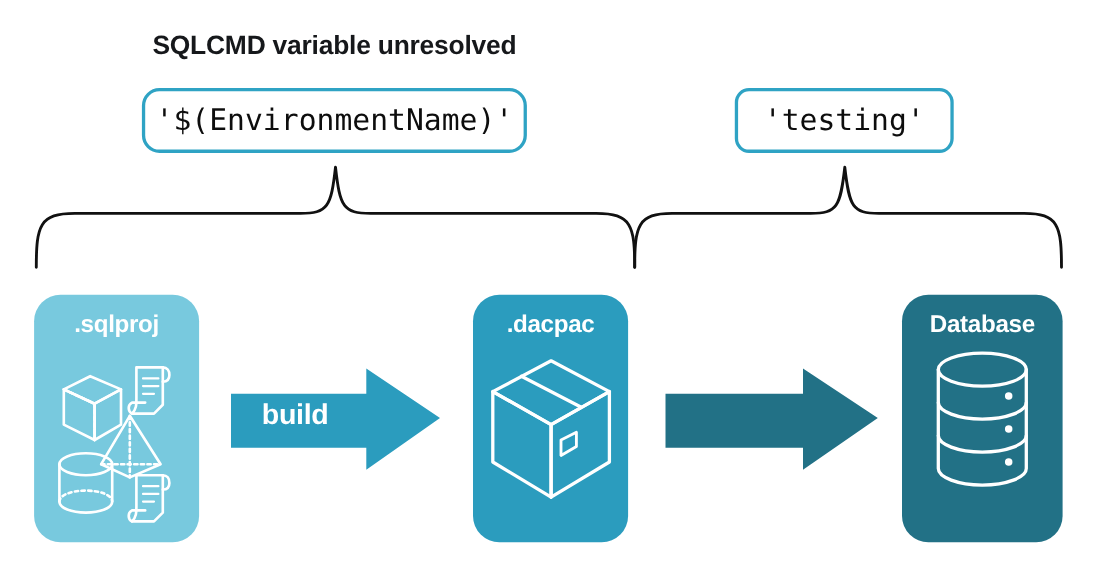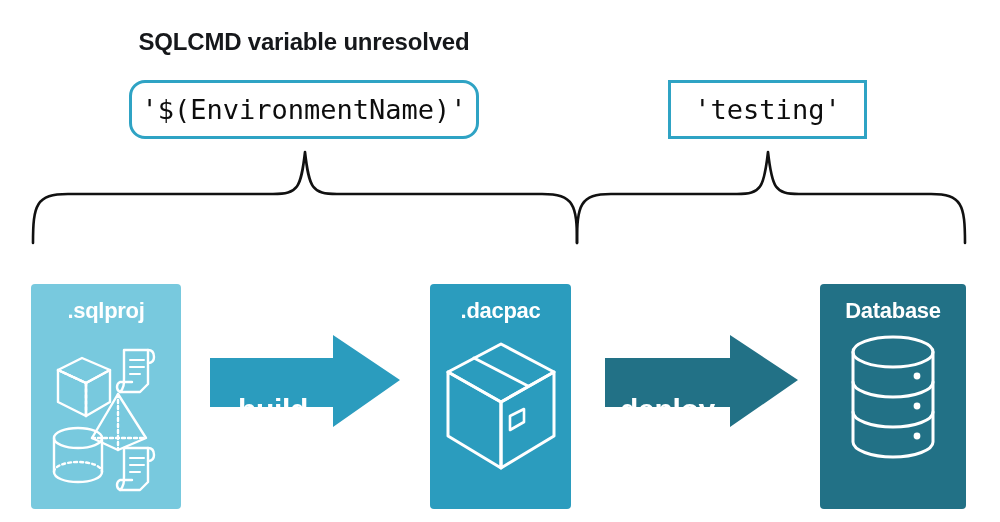--- a/index.html
+++ b/index.html
@@ -30,32 +30,32 @@
     border:3px solid #2FA3C4;
     background:#ffffff;
     box-sizing:border-box;
     display:flex;align-items:center;justify-content:center;
     font-family:"DejaVu Sans Mono", monospace;
     font-size:27px;
     color:#0d0d0d;
     letter-spacing:0px;
   }
   #code-box-left{left:129px;top:80px;width:350px;height:59px;border-radius:16px;}
-  #code-box-right{left:668px;top:80px;width:199px;height:59px;}
+  #code-box-right{left:668px;top:80px;width:199px;height:59px;border-radius:13px;}
 
   
   .brace{position:absolute;}
   #brace-left{left:20px;top:150px;}
   #brace-right{left:565px;top:150px;}
 
   
   .stage-box{
     position:absolute;
-    border-radius:4px;
-    top:284px;height:225px;
+    border-radius:24px;
+    top:268px;height:225px;
   }
   #box-sqlproj{left:31px;width:150px;background:#78C9DE;}
   #box-dacpac{left:430px;width:141px;background:#2B9CBE;}
   #box-database{left:820px;width:146px;background:#227186;}
 
   .box-title{
     position:absolute;
     top:14px;left:0;right:0;
     text-align:center;
     color:#ffffff;
@@ -71,24 +71,23 @@
   }
 
   
   .arrow{position:absolute;top:330px;}
   #arrow-build{left:205px;}
   #arrow-deploy{left:600px;}
   .arrow-label{
     position:absolute;
     color:#ffffff;
     font-weight:bold;
-    font-size:30px;
+    font-size:26px;
     letter-spacing:-0.3px;
     white-space:nowrap;
-    margin-top:32px;
   }
   #label-build{left:238px;top:361px;}
   #label-deploy{left:620px;top:361px;}
 </style>
 </head>
 <body>
 
 <div id="stage">
 
   <div class="heading" id="heading-left">SQLCMD variable unresolved</div>
@@ -188,15 +187,14 @@
       <path d="M5 28 L128 28 L128 5 L195 50 L128 97 L128 77 L5 77 Z" fill="#2B9CBE"></path>
     </svg>
   </div>
   <div class="arrow-label" id="label-build">build</div>
 
   <div class="arrow" id="arrow-deploy">
     <svg width="205" height="100" viewBox="0 0 205 100" xmlns="http://www.w3.org/2000/svg">
       <path d="M5 28 L130 28 L130 5 L198 50 L130 97 L130 77 L5 77 Z" fill="#227186"></path>
     </svg>
   </div>
-  <div class="arrow-label" id="label-deploy">deploy</div>
 
 </div>
 
 </body></html>

